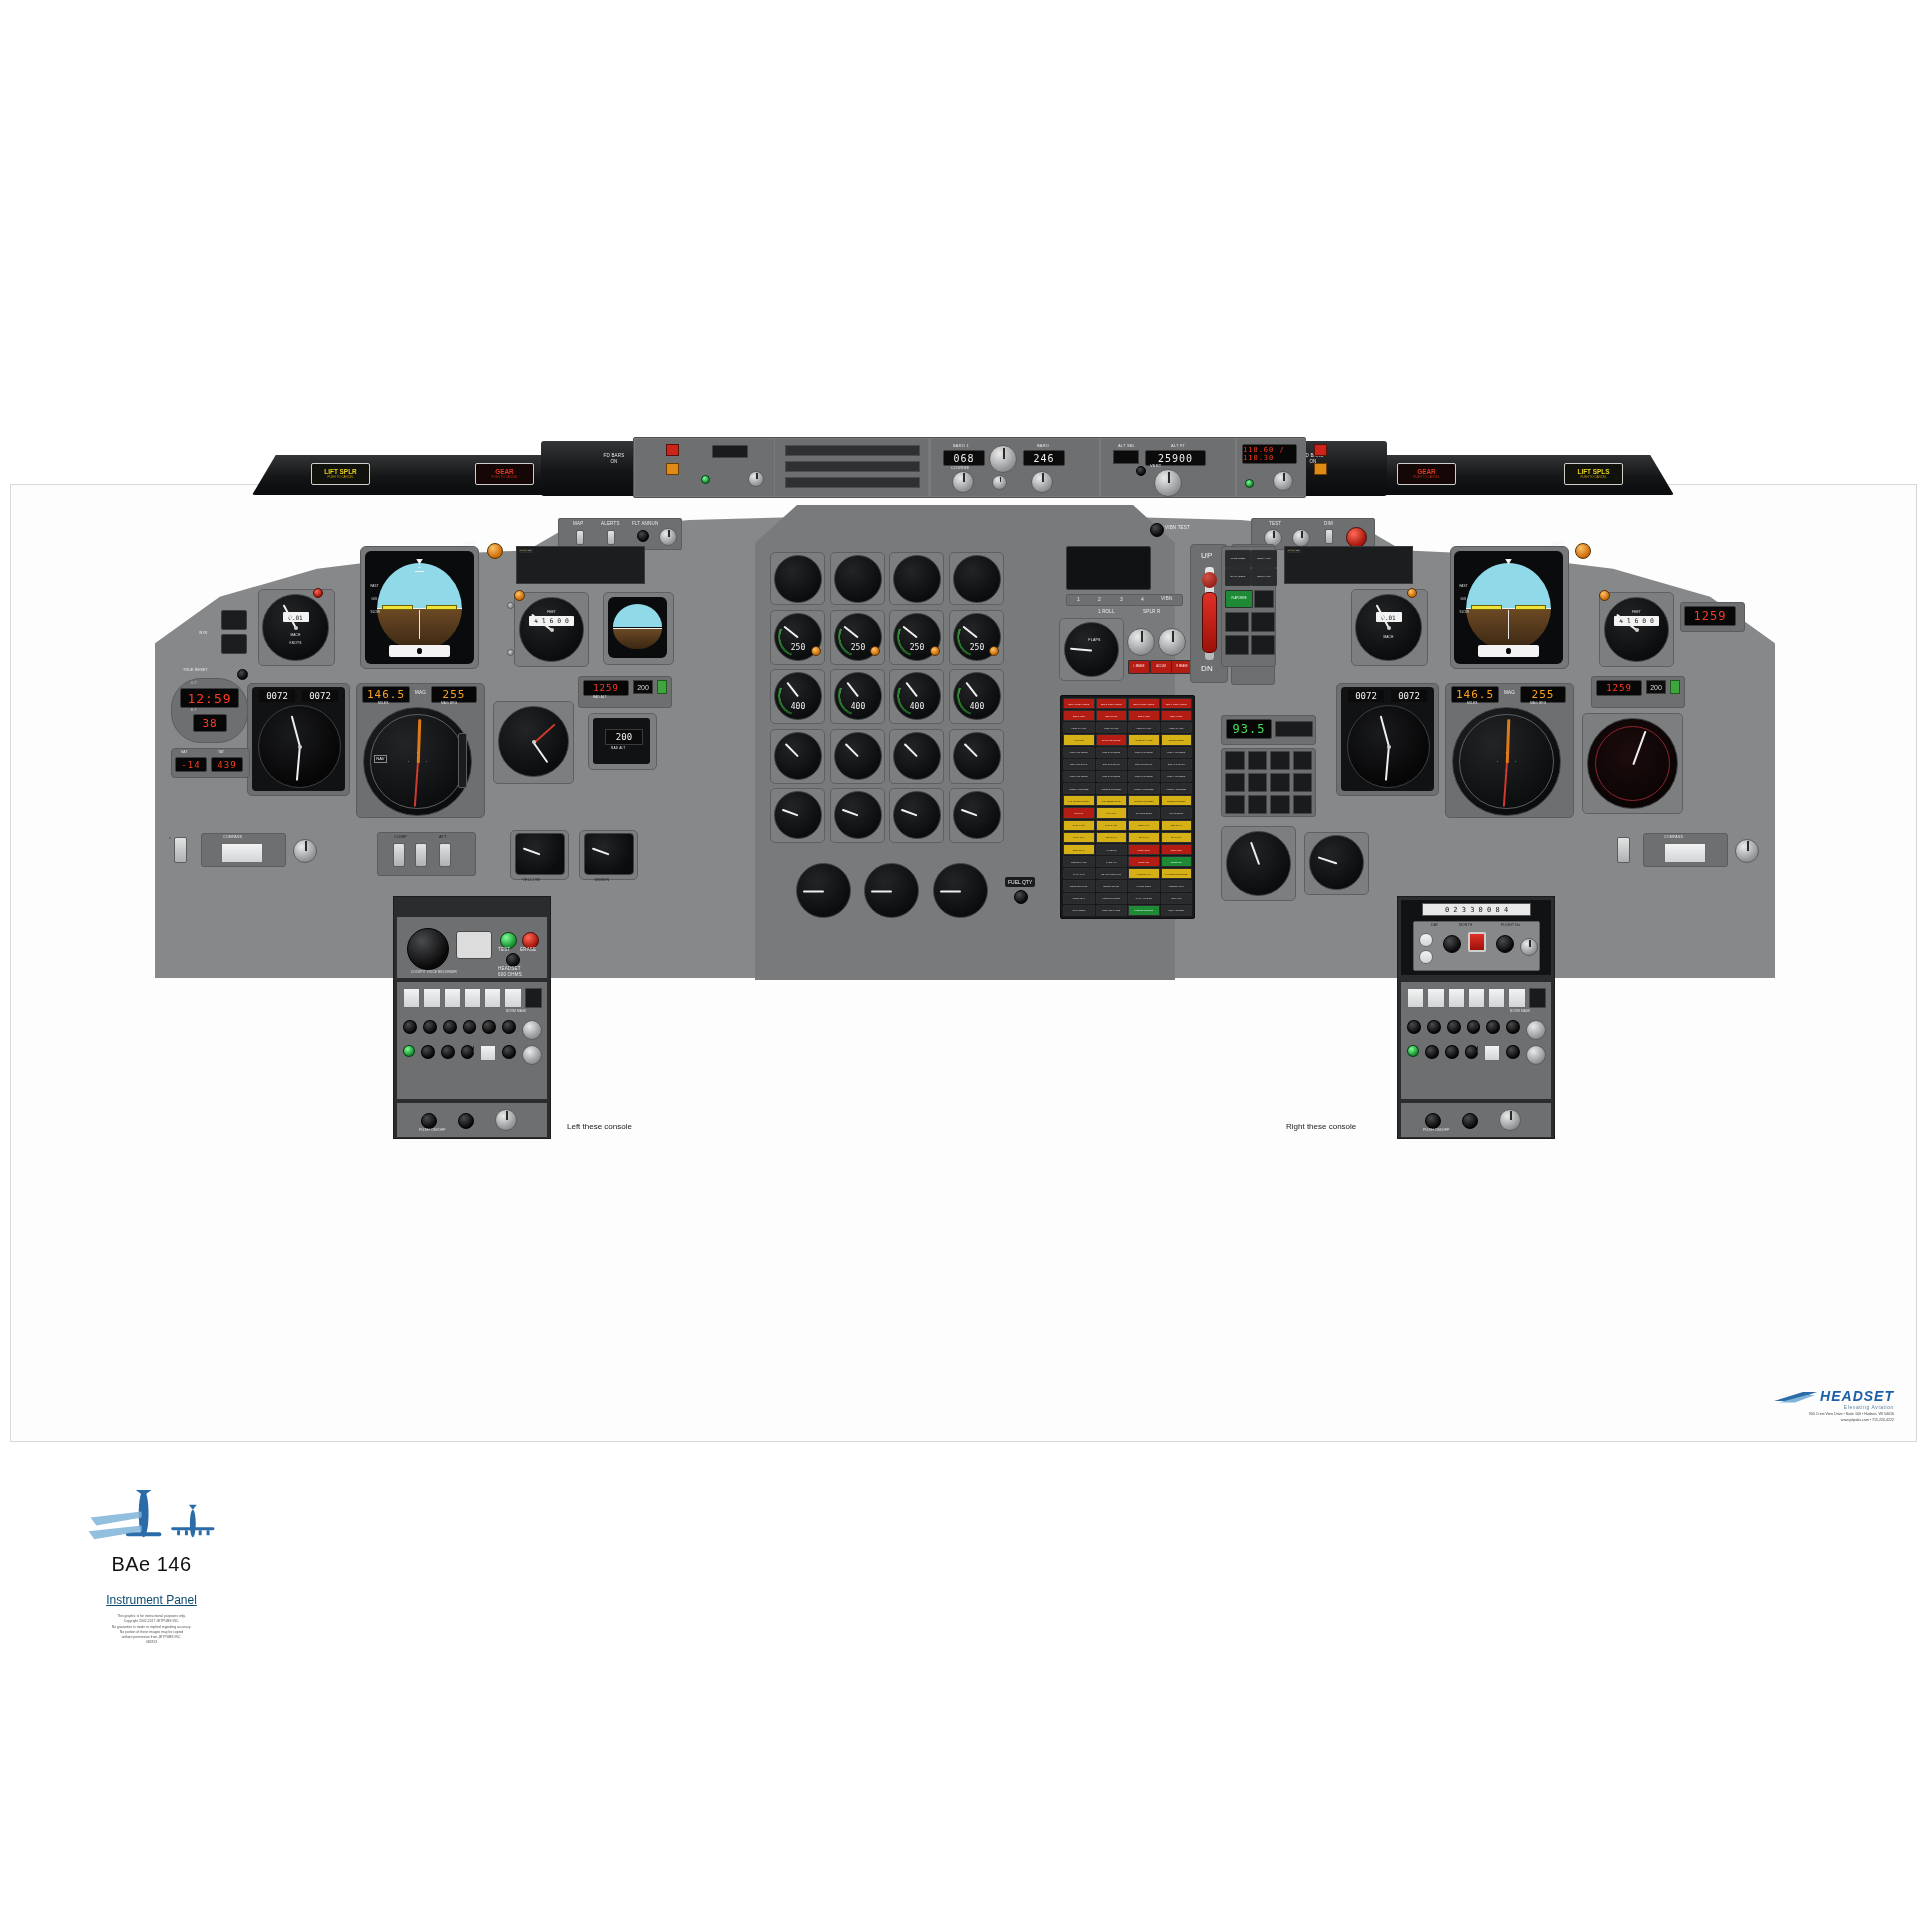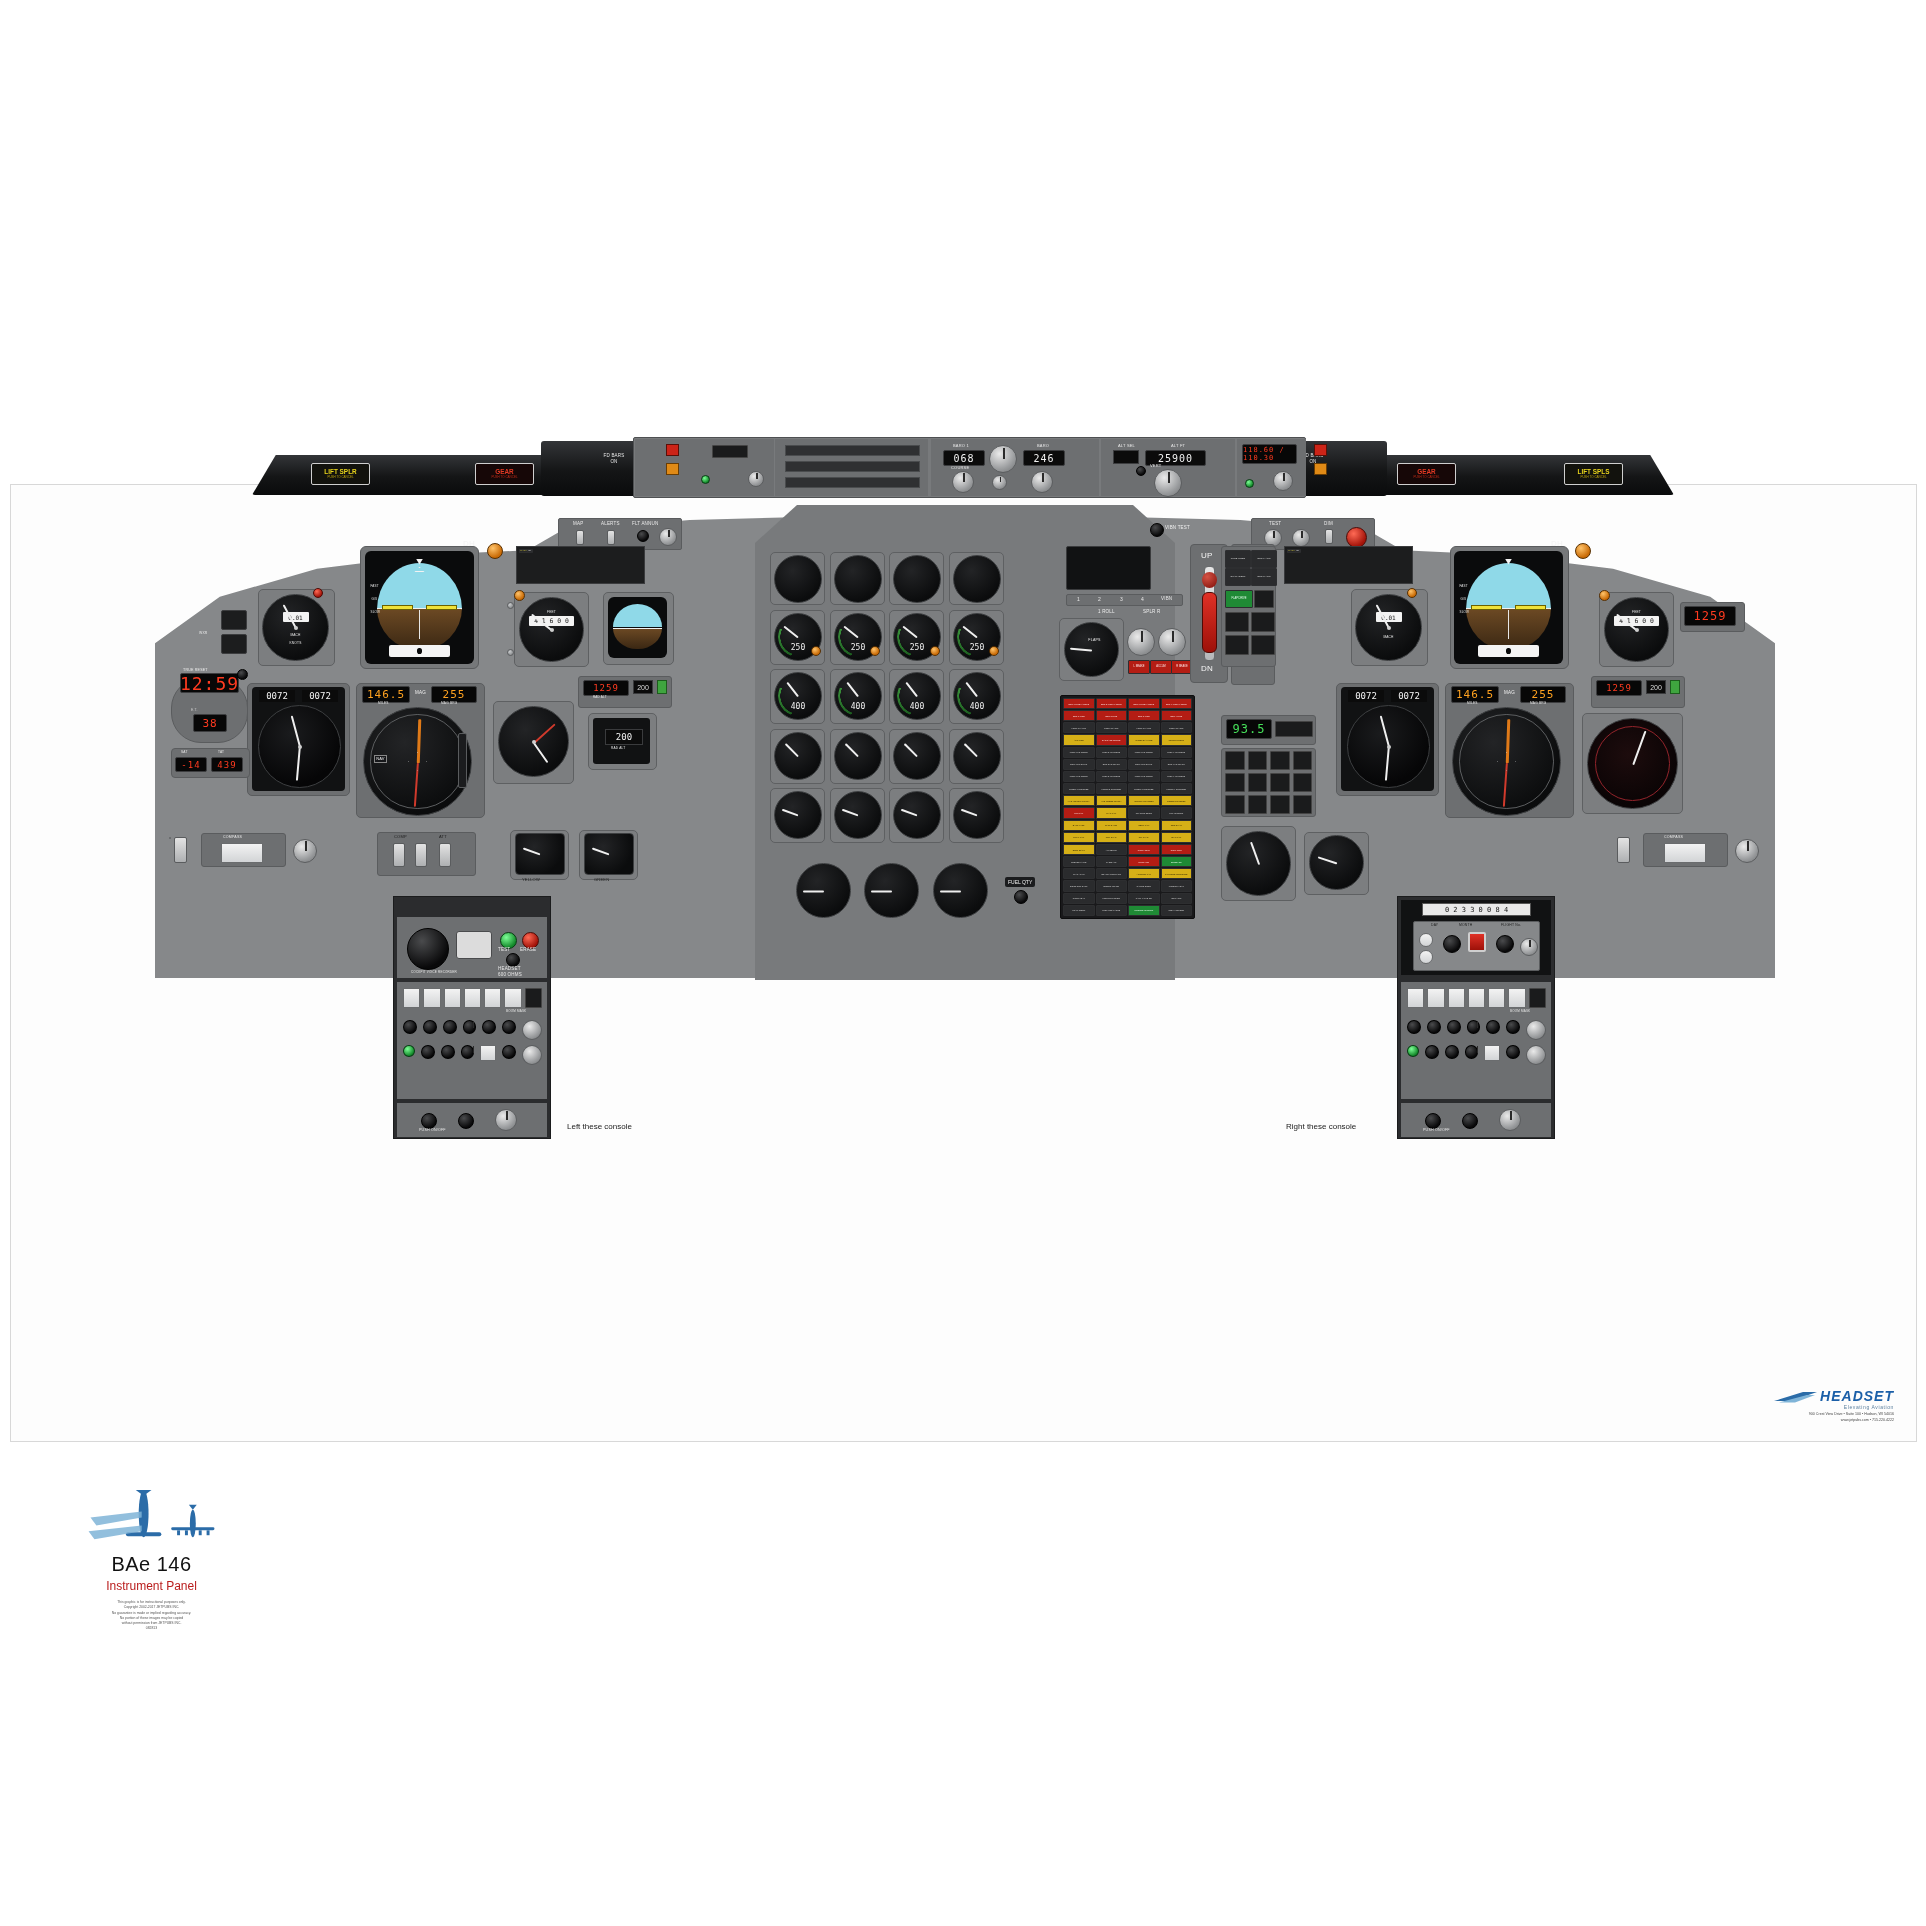--- a/index.html
+++ b/index.html
@@ -94,21 +94,21 @@
   .gbtn.y{background:#12120d;border:1.5px solid #cfcfcf;}
   .gbtn.y .t1{color:#e8d41c;font-weight:bold;}
   .gbtn.y .t2{color:#bba00f;}
   .gbtn.r{background:#160707;border:1.5px solid #cfcfcf;}
   .gbtn.r .t1{color:#e33a24;font-weight:bold;}
   .gbtn.r .t2{color:#c02b18;}
 
   
   #brand{position:absolute;left:34px;top:1003px;width:213px;text-align:center;}
   #brandTitle{font-size:20px;color:#111;letter-spacing:0.5px;}
-  #brandSub{font-size:12px;color:#b91c1c;margin-top:3px;}
+  #brandSub{font-size:12px;color:#0c4a6e;margin-top:17px;text-decoration:underline;}
   #brandFine{font-size:3.4px;color:#555;line-height:1.55;margin-top:7px;}
   #jp{position:absolute;right:22px;bottom:18px;text-align:right;}
   #jpName{font-size:14px;font-weight:bold;color:#1b5fa8;letter-spacing:1px;font-style:italic;}
   #jpTag{font-size:5px;color:#5b7f9e;letter-spacing:0.6px;}
   #jpAddr{font-size:3.6px;color:#444;line-height:1.5;margin-top:2px;}
   .capt{position:absolute;font-size:8px;color:#222;}
 </style>
 </head>
 <body>
 
@@ -331,21 +331,21 @@
   <div class="ledW" style="position:absolute;left:248px;top:205px;width:36px;height:12px;color:#f4f4f4;font-size:9px;display:flex;align-items:center;justify-content:center;background:#0b0b0b;font-family:'DejaVu Sans Mono',monospace;">0072</div>
   <div class="ledW" style="position:absolute;left:291px;top:205px;width:36px;height:12px;color:#f4f4f4;font-size:9px;display:flex;align-items:center;justify-content:center;background:#0b0b0b;font-family:'DejaVu Sans Mono',monospace;">0072</div>
   <div class="gauge" style="left:247px;top:220px;width:81px;height:81px;background:radial-gradient(circle at 40% 34%,#1a1b1d,#060607 70%);">
     <div class="needle" style="left:50%;top:50%;width:33px;transform:rotate(255deg);"></div>
     <div class="needle" style="left:50%;top:50%;width:33px;transform:rotate(95deg);"></div>
     <div class="hub" style="left:50%;top:50%;margin:-2px 0 0 -2px;"></div>
   </div>
 
   <div class="abs pgd" style="left:160px;top:193px;width:77px;height:65px;border-radius:30px;border:1px solid #5a5c5e;"></div>
   <div class="lbl" style="left:180px;top:197px;font-size:3.4px;color:#cfcfcf;">U.T.</div>
-  <div class="led" style="left:169px;top:188px;width:57px;height:18px;font-size:18px;">12:59</div>
+  <div class="led" style="left:169px;top:203px;width:57px;height:18px;font-size:13px;">12:59</div>
   <div class="lbl" style="left:180px;top:224px;font-size:3.4px;color:#cfcfcf;">E.T.</div>
   <div class="led" style="left:182px;top:229px;width:32px;height:16px;font-size:11px;">38</div>
   <div class="lbl" style="left:172px;top:184px;font-size:3.6px;color:#efefef;">TRUE RESET</div>
   <div class="btnK" style="left:226px;top:184px;width:9px;height:9px;"></div>
 
   <div class="abs pgd" style="left:160px;top:263px;width:79px;height:30px;border-radius:4px;border:1px solid #5a5c5e;"></div>
   <div class="lbl" style="left:170px;top:266px;font-size:3.2px;">SAT</div>
   <div class="led" style="left:164px;top:272px;width:30px;height:13px;font-size:9px;">-14</div>
   <div class="lbl" style="left:207px;top:266px;font-size:3.2px;">TAT</div>
   <div class="led" style="left:200px;top:272px;width:30px;height:13px;font-size:9px;">439</div>

